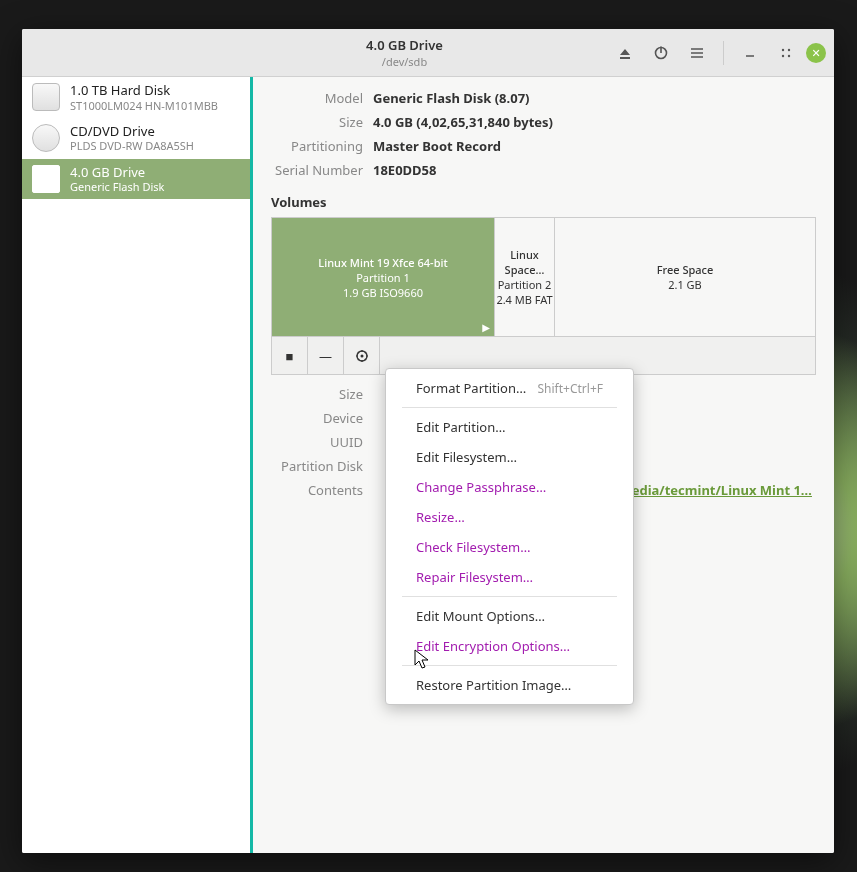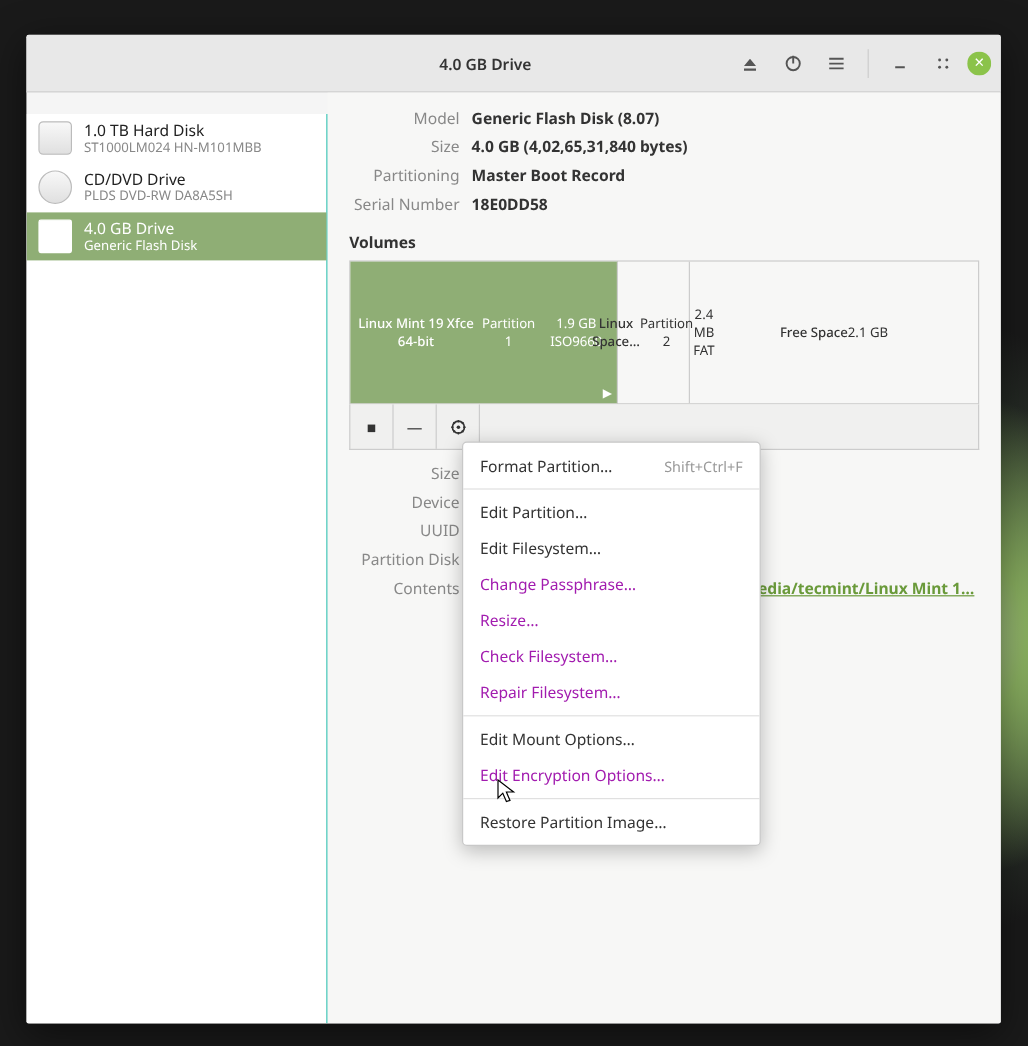--- a/index.html
+++ b/index.html
@@ -28,59 +28,59 @@
 .titlebar .title-center { flex: 1; text-align: center; }
 .titlebar .title-main { font-size: 13px; color: #333; font-weight: 600; }
 .titlebar .title-sub { font-size: 11px; color: #888; }
 .titlebar .tb-group { display: flex; align-items: center; gap: 4px; }
 .tb-btn { width: 32px; height: 32px; border: 1px solid transparent; border-radius: 3px; background: transparent; display: flex; align-items: center; justify-content: center; cursor: pointer; color:#555; }
 .tb-sep { width: 1px; height: 24px; background: #ccc; margin: 0 6px; }
 .tb-close { background: #8bc34a; color: #fff; border-radius: 50%; width: 20px; height: 20px; font-size: 11px; }
 
 .body-row { flex: 1; display: flex; overflow: hidden; }
 
-.sidebar { width: 251px; background: #fff; border-right: 1px solid #14b8a6; margin-top: 18px; }
+.sidebar { width: 231px; background: #fff; border-right: 3px solid #14b8a6; }
 .side-item { display: flex; align-items: center; padding: 6px 10px; gap: 10px; cursor: pointer; }
 .side-item .dicon { width: 28px; height: 28px; border: 1px solid #bbb; border-radius: 4px; background: linear-gradient(#f8f8f8,#e0e0e0); flex-shrink:0; }
 .side-item .dicon.disc { border-radius: 50%; }
 .side-item .dicon.flash { border-radius: 2px; background: linear-gradient(#fff,#ddd); }
 .side-item .dlabels { line-height: 1.2; }
 .side-item .dname { font-size: 13px; color: #222; }
 .side-item .dsub { font-size: 11px; color: #888; }
 .side-item.selected { background: #8fae75; color: #fff; }
 .side-item.selected .dname, .side-item.selected .dsub { color: #fff; }
 .side-item.selected .dicon { border-color: #fff; background: #fff; }
 
 .main { flex: 1; background: #f7f7f6; padding: 12px 18px; position: relative; overflow:hidden; }
 .info-row { display: flex; margin-bottom: 6px; font-size: 13px; }
 .info-row .ilabel { width: 92px; text-align: right; color: #888; margin-right: 10px; }
 .info-row .ival { color: #333; font-weight: bold; }
 
 .vol-heading { font-weight: 700; font-size: 13px; color: #333; margin: 14px 0 6px 0; }
 
 .volumes-box { border: 1px solid #ccc; margin-bottom: 0; }
 .vol-row { display: flex; height: 118px; }
-.vol-cell { display: flex; flex-direction: row; align-items: center; justify-content: center; text-align: center; font-size: 11px; color: #333; border-right: 1px solid #ccc; position: relative; }
+.vol-cell { display: flex; flex-direction: column; align-items: center; justify-content: center; text-align: center; font-size: 11px; color: #333; border-right: 1px solid #ccc; position: relative; }
 .vol-cell:last-child { border-right: none; }
 .vol-cell.sel { background: #8fae75; color: #fff; }
 .vol-cell .vname { font-weight: 500; }
 .vol-cell .play { position: absolute; right: 4px; bottom: 2px; font-size: 10px; }
 
 .vol-toolbar { border: 1px solid #ccc; border-top: 0; height: 38px; display: flex; background: #f0f0ef; }
 .vt-btn { width: 36px; border-right: 1px solid #ccc; display: flex; align-items: center; justify-content: center; cursor: pointer; color:#333; font-size:13px; }
 
 .detail-rows { margin-top: 10px; }
 .detail-rows .info-row .ilabel { width: 92px; }
 
 a.mount { color: #6a9a3a; text-decoration: underline; }
 
 .context-menu {
   position: absolute; left: 385px; top: 368px; width: 249px;
   background: #fff; border: 1px solid #c8c8c8; border-radius: 4px;
-  box-shadow: 0 4px 16px rgba(0,0,0,0.25); padding: 4px 0; font-size: 13px;
+  box-shadow: 0 4px 16px rgba(0,0,0,0.25); padding: 4px 16px; font-size: 13px;
   z-index: 50;
 }
 .cm-item { display: flex; justify-content: space-between; align-items: center; padding: 6px 14px; cursor: pointer; color: #333; }
 .cm-item.disabled { color: #a21caf; cursor: default; }
 .cm-item.highlight { background: #8fae75; color: #fff; }
 .cm-sep { height: 1px; background: #e0e0e0; margin: 4px 0; }
 .cm-accel { color: #999; font-size: 12px; }
 
 .cursor { position: absolute; left: 414px; top: 649px; z-index: 60; }
 .cursor svg { width: 18px; height: 22px; }
@@ -90,20 +90,21 @@
 </head>
 <body>
 
 <div class="desktop-bg"></div>
 
 <div class="window">
   <div class="titlebar">
     <div class="title-left-spacer"></div>
     <div class="title-center">
       <div class="title-main">4.0 GB Drive</div>
+      <div class="title-sub">/dev/sdb</div>
     </div>
     <div class="tb-group">
       <button class="tb-btn">
           <svg width="14" height="14" viewBox="0 0 14 14">
             <path d="M2 9 L7 3 L12 9 Z M2 11 H12 V13 H2 Z" fill="currentColor"></path>
           </svg>
         </button>
       <button class="tb-btn">
           <svg width="16" height="16" viewBox="0 0 16 16">
             <circle cx="8" cy="8" r="5.5" fill="none" stroke="currentColor" stroke-width="1.6"></circle>

